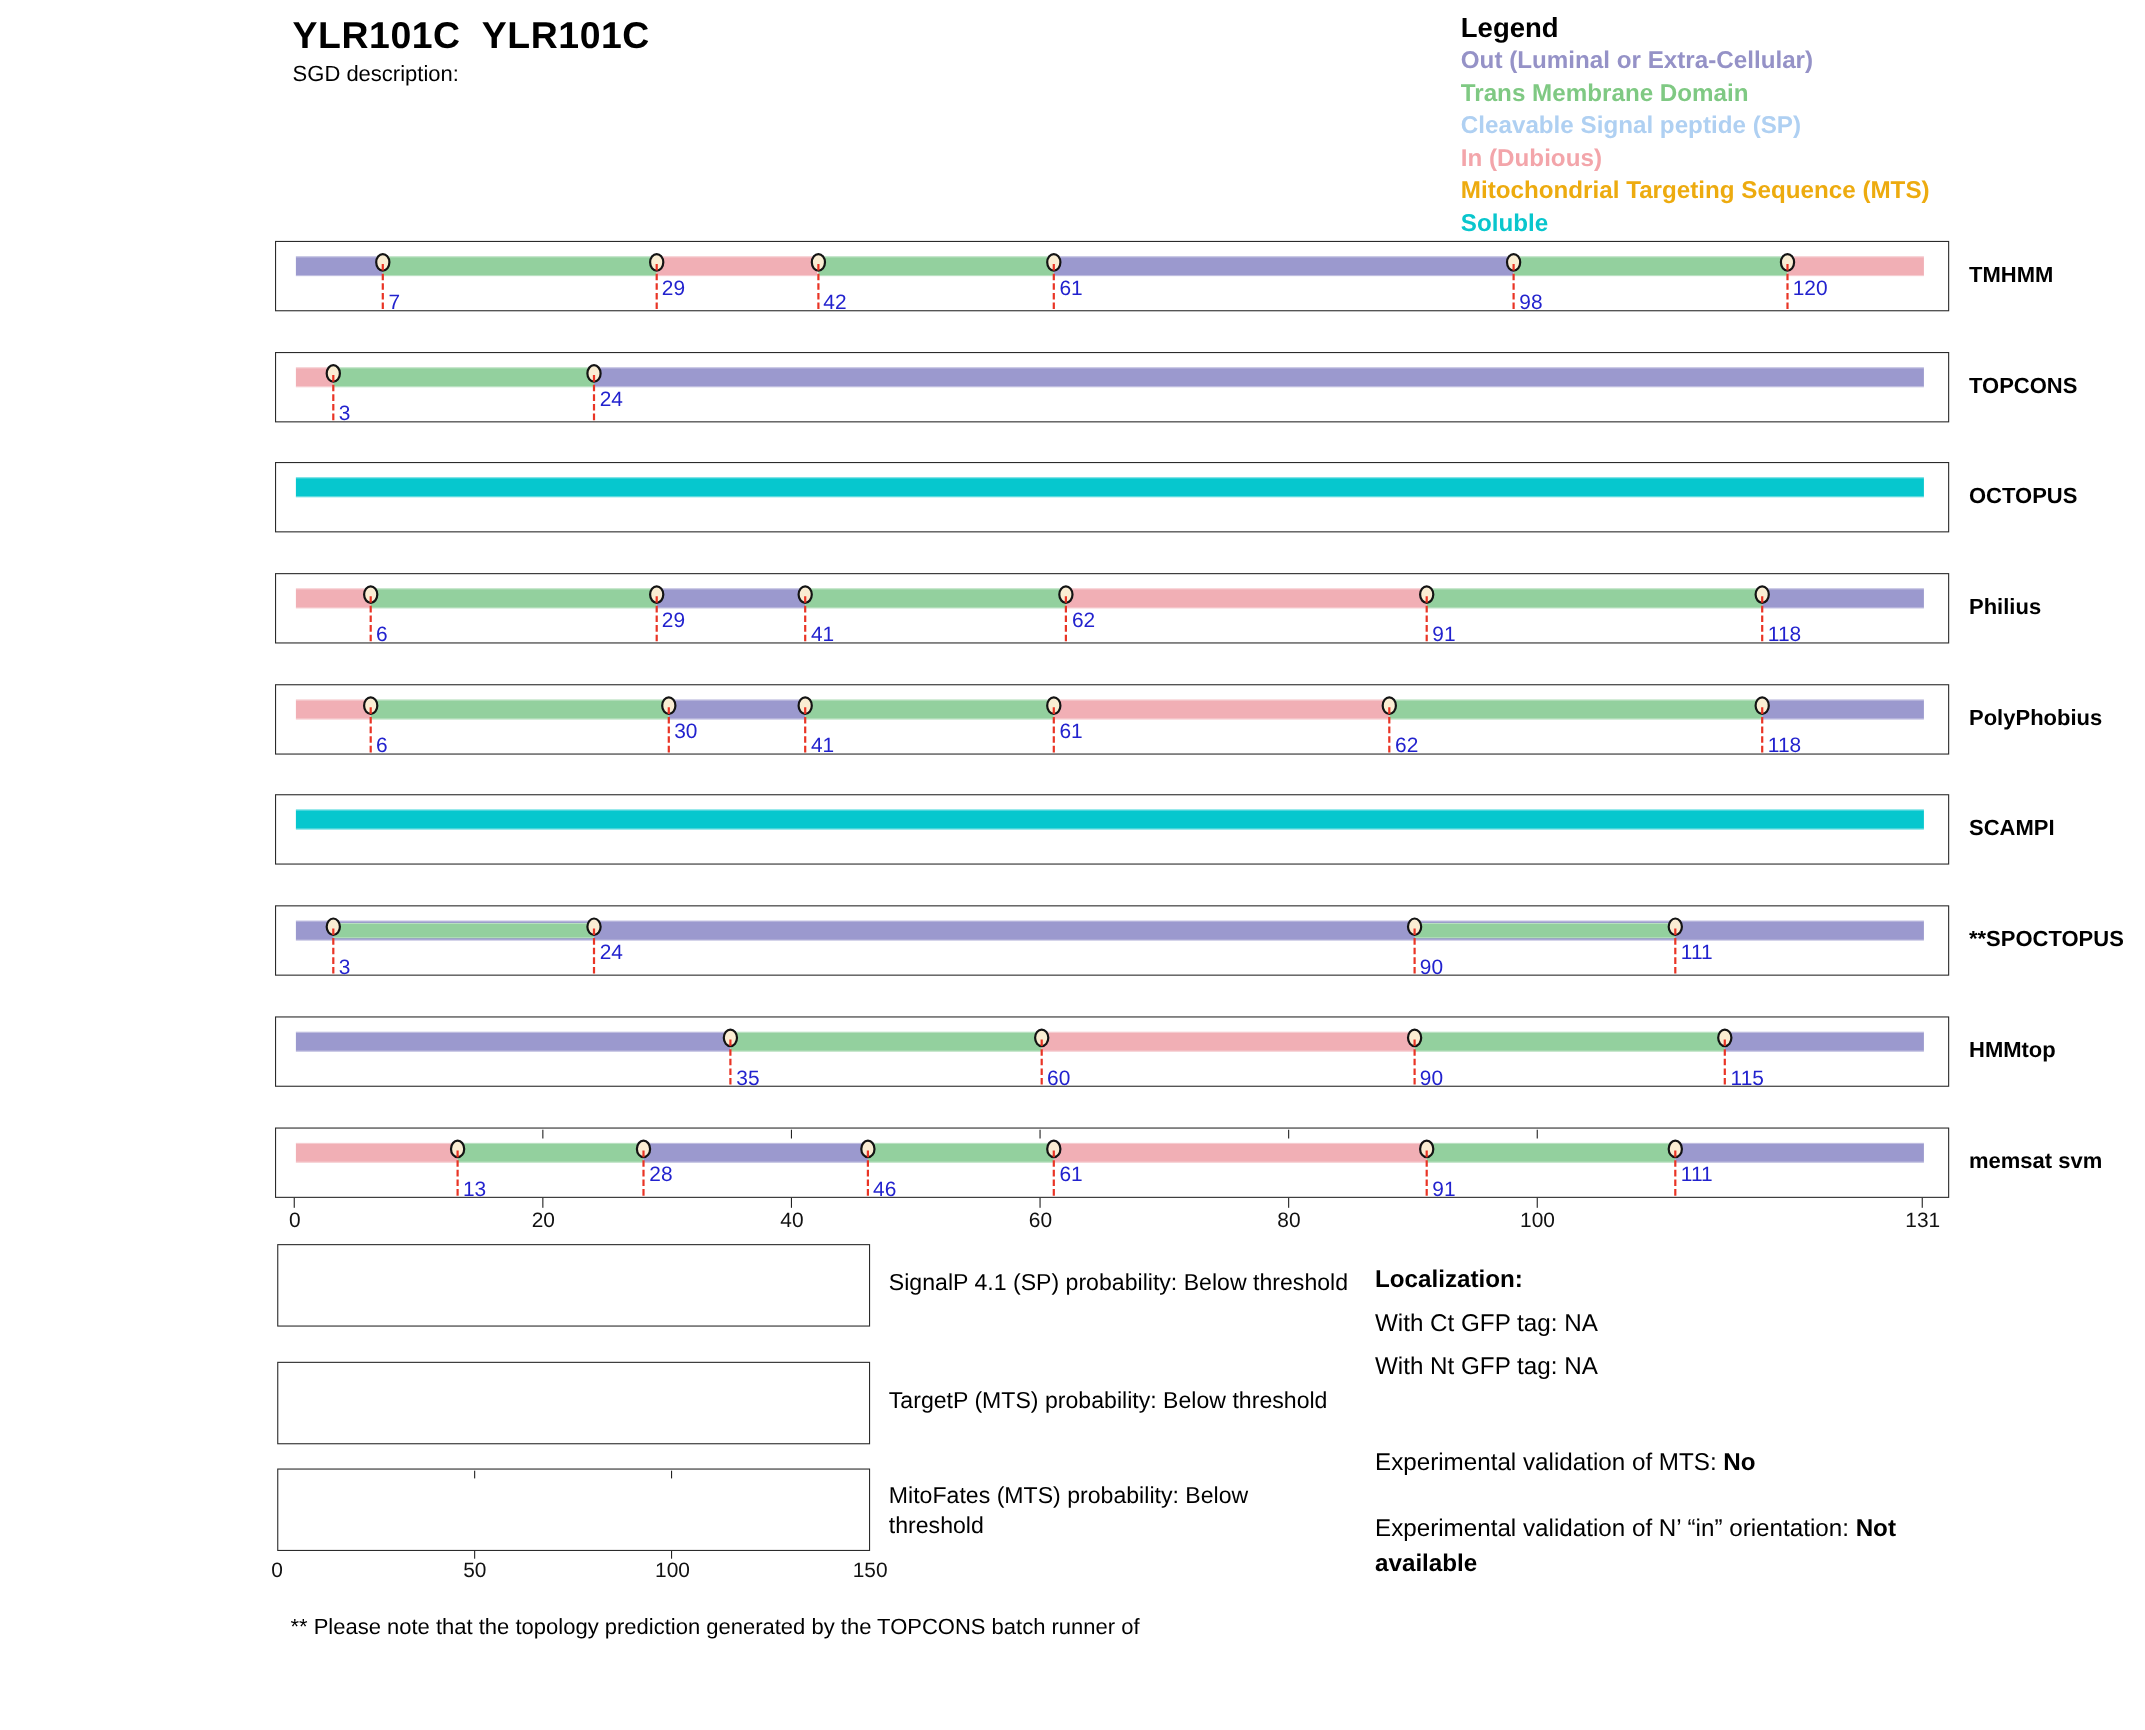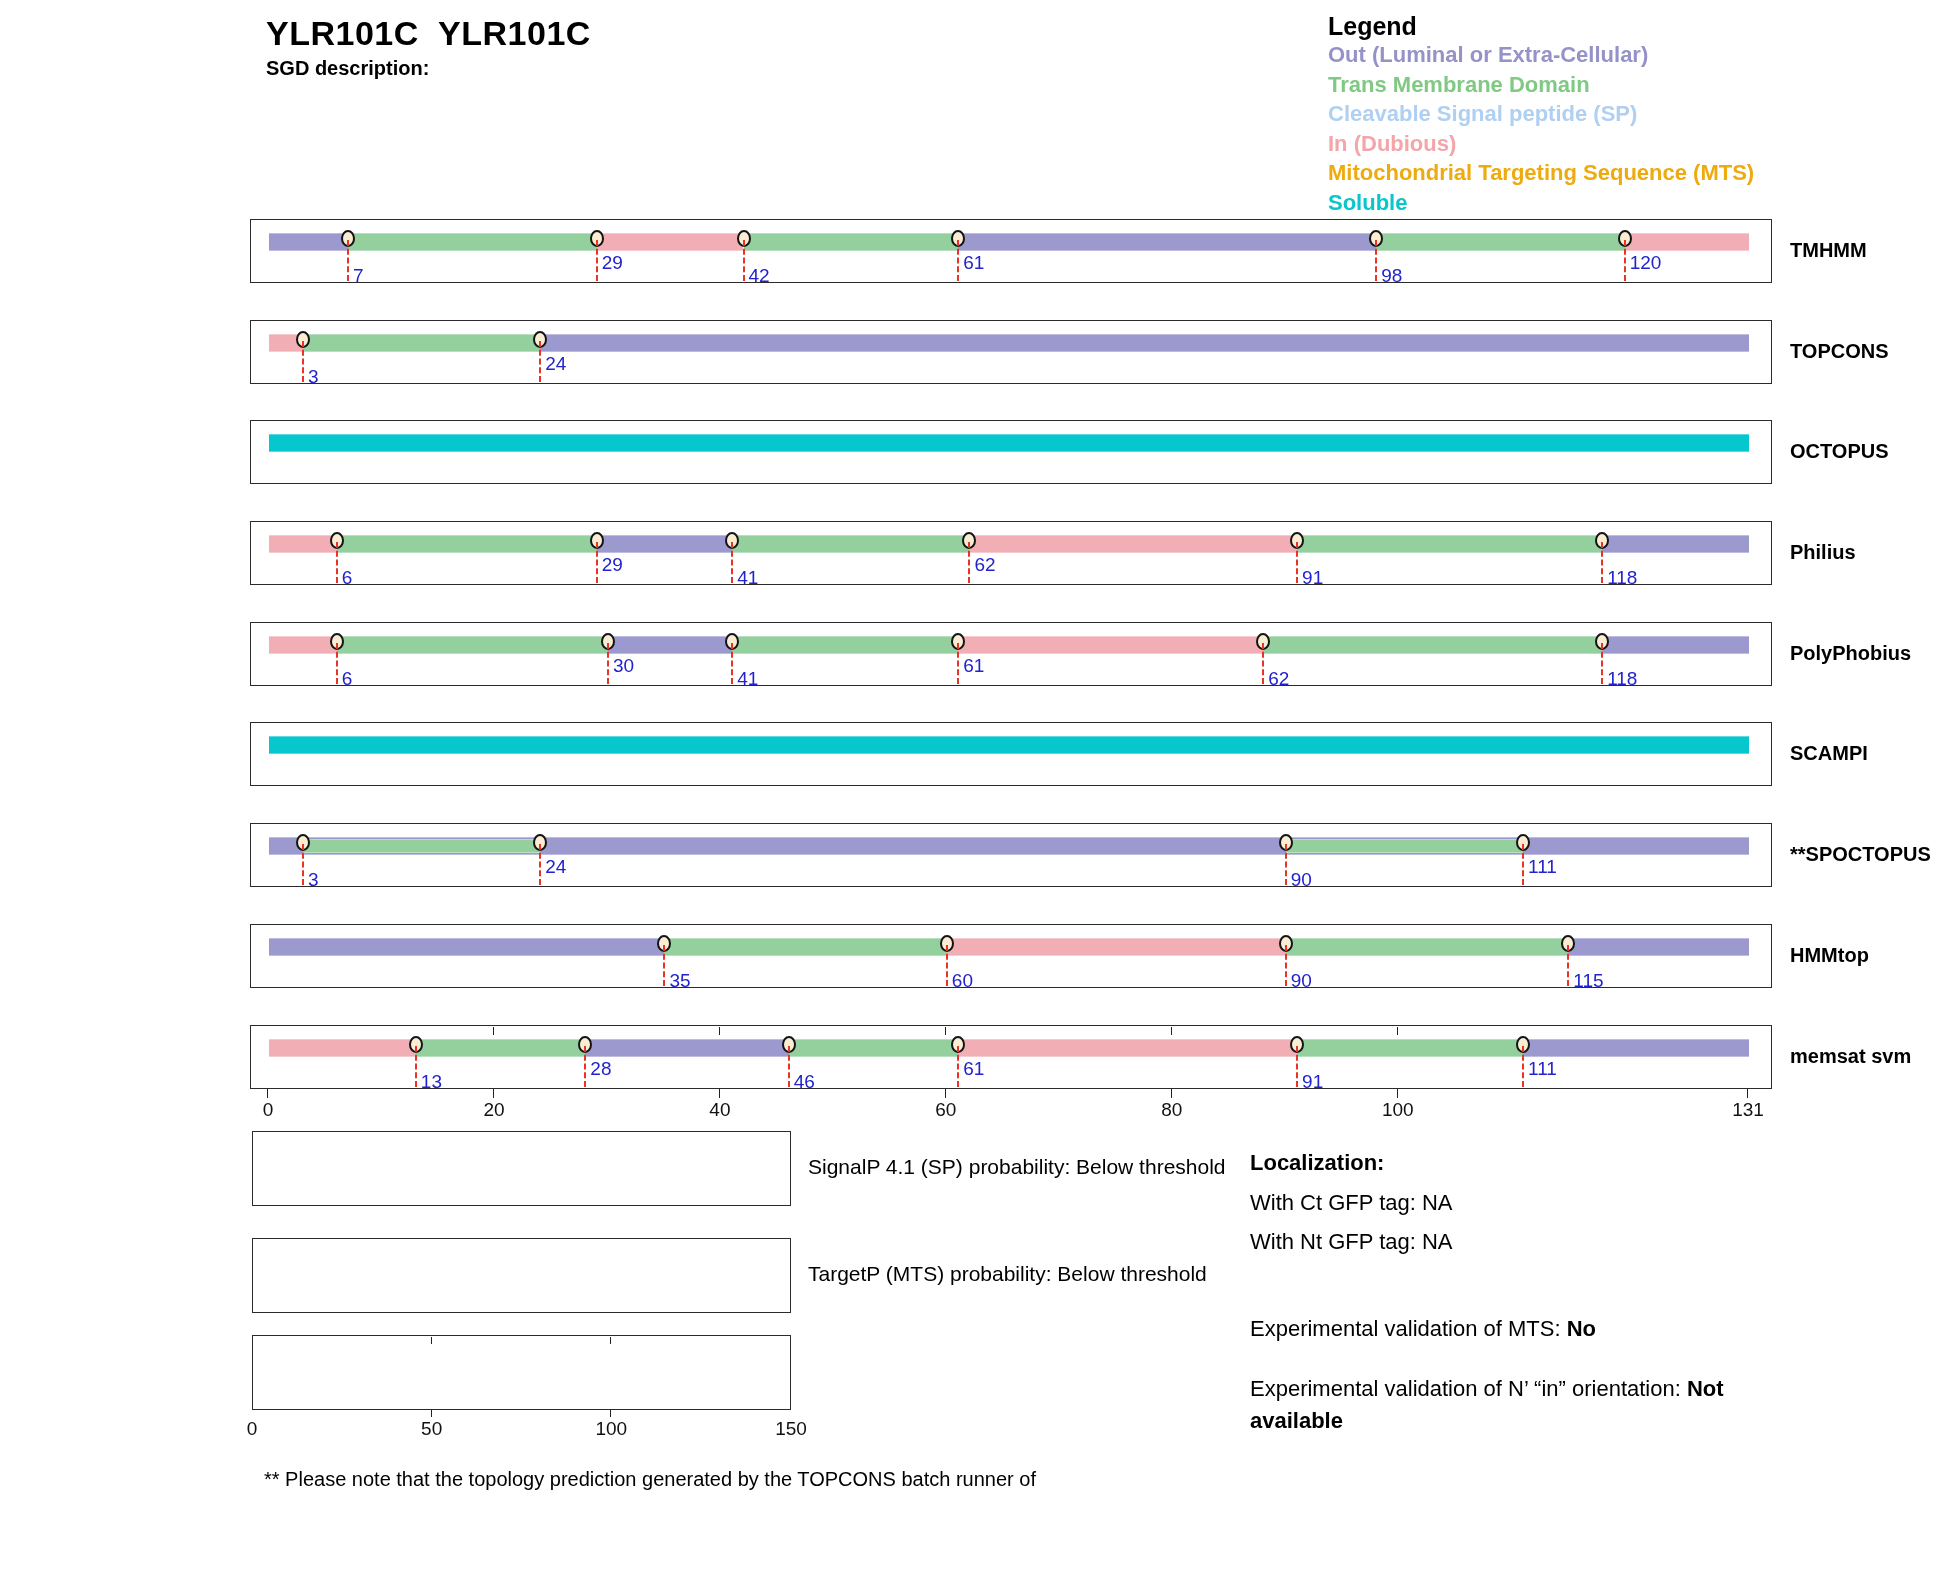--- a/index.html
+++ b/index.html
@@ -1,20 +1,20 @@
 <!DOCTYPE html>
 <html><head>
 <meta charset="utf-8">
 <style>
   html,body{margin:0;padding:0;background:#fff;}
   #app{position:relative;width:1950px;height:1573px;background:#fff;overflow:hidden;
        font-family:"Liberation Sans",sans-serif;color:#000;}
   .abs{position:absolute;font-family:"Liberation Sans",sans-serif;}
   .title{font-size:34px;font-weight:bold;white-space:pre;letter-spacing:.5px;}
-  .sgd{font-size:20px;font-weight:bold;}
+  .sgd{font-size:20px;font-weight:normal;}
   .desc{font-size:20px;}
   .legend-title{font-size:25px;font-weight:bold;}
   .loc{font-size:22px;}
   .foot{font-size:20px;}
 </style>
 </head>
 <body>
 
 <div id="app">
 
@@ -233,20 +233,24 @@
     <div style="position: absolute; left: 1396.77px; top: 1027px; width: 0px; height: 8px; border-left: 1.5px solid rgb(34, 34, 34);"></div>
     <div style="position: absolute; left: 252px; top: 1131px; width: 539px; height: 75px; border: 1.5px solid rgb(43, 43, 43); background: rgb(255, 255, 255); box-sizing: border-box;"></div>
     <div style="position: absolute; left: 808px; top: 1153px; font: 21px / 28px &quot;Liberation Sans&quot;, sans-serif;">
       <div>SignalP 4.1 (SP) probability: Below threshold</div>
     </div>
     <div style="position: absolute; left: 252px; top: 1238px; width: 539px; height: 75px; border: 1.5px solid rgb(43, 43, 43); background: rgb(255, 255, 255); box-sizing: border-box;"></div>
     <div style="position: absolute; left: 808px; top: 1260px; font: 21px / 28px &quot;Liberation Sans&quot;, sans-serif;">
       <div>TargetP (MTS) probability: Below threshold</div>
     </div>
     <div style="position: absolute; left: 252px; top: 1335px; width: 539px; height: 75px; border: 1.5px solid rgb(43, 43, 43); background: rgb(255, 255, 255); box-sizing: border-box;"></div>
+    <div style="position: absolute; left: 808px; top: 1346px; font: 21px / 28px &quot;Liberation Sans&quot;, sans-serif;">
+      <div>MitoFates (MTS) probability: Below</div>
+      <div>threshold</div>
+    </div>
     <div style="position: absolute; left: 227px; top: 1418px; width: 50px; text-align: center; font: 19px &quot;Liberation Sans&quot;, sans-serif; color: rgb(17, 17, 17);">0</div>
     <div style="position: absolute; left: 430.667px; top: 1337px; width: 0px; height: 7px; border-left: 1.5px solid rgb(34, 34, 34);"></div>
     <div style="position: absolute; left: 430.667px; top: 1410px; width: 0px; height: 7px; border-left: 1.5px solid rgb(34, 34, 34);"></div>
     <div style="position: absolute; left: 406.667px; top: 1418px; width: 50px; text-align: center; font: 19px &quot;Liberation Sans&quot;, sans-serif; color: rgb(17, 17, 17);">50</div>
     <div style="position: absolute; left: 610.333px; top: 1337px; width: 0px; height: 7px; border-left: 1.5px solid rgb(34, 34, 34);"></div>
     <div style="position: absolute; left: 610.333px; top: 1410px; width: 0px; height: 7px; border-left: 1.5px solid rgb(34, 34, 34);"></div>
     <div style="position: absolute; left: 586.333px; top: 1418px; width: 50px; text-align: center; font: 19px &quot;Liberation Sans&quot;, sans-serif; color: rgb(17, 17, 17);">100</div>
     <div style="position: absolute; left: 766px; top: 1418px; width: 50px; text-align: center; font: 19px &quot;Liberation Sans&quot;, sans-serif; color: rgb(17, 17, 17);">150</div>
   </div>
 

